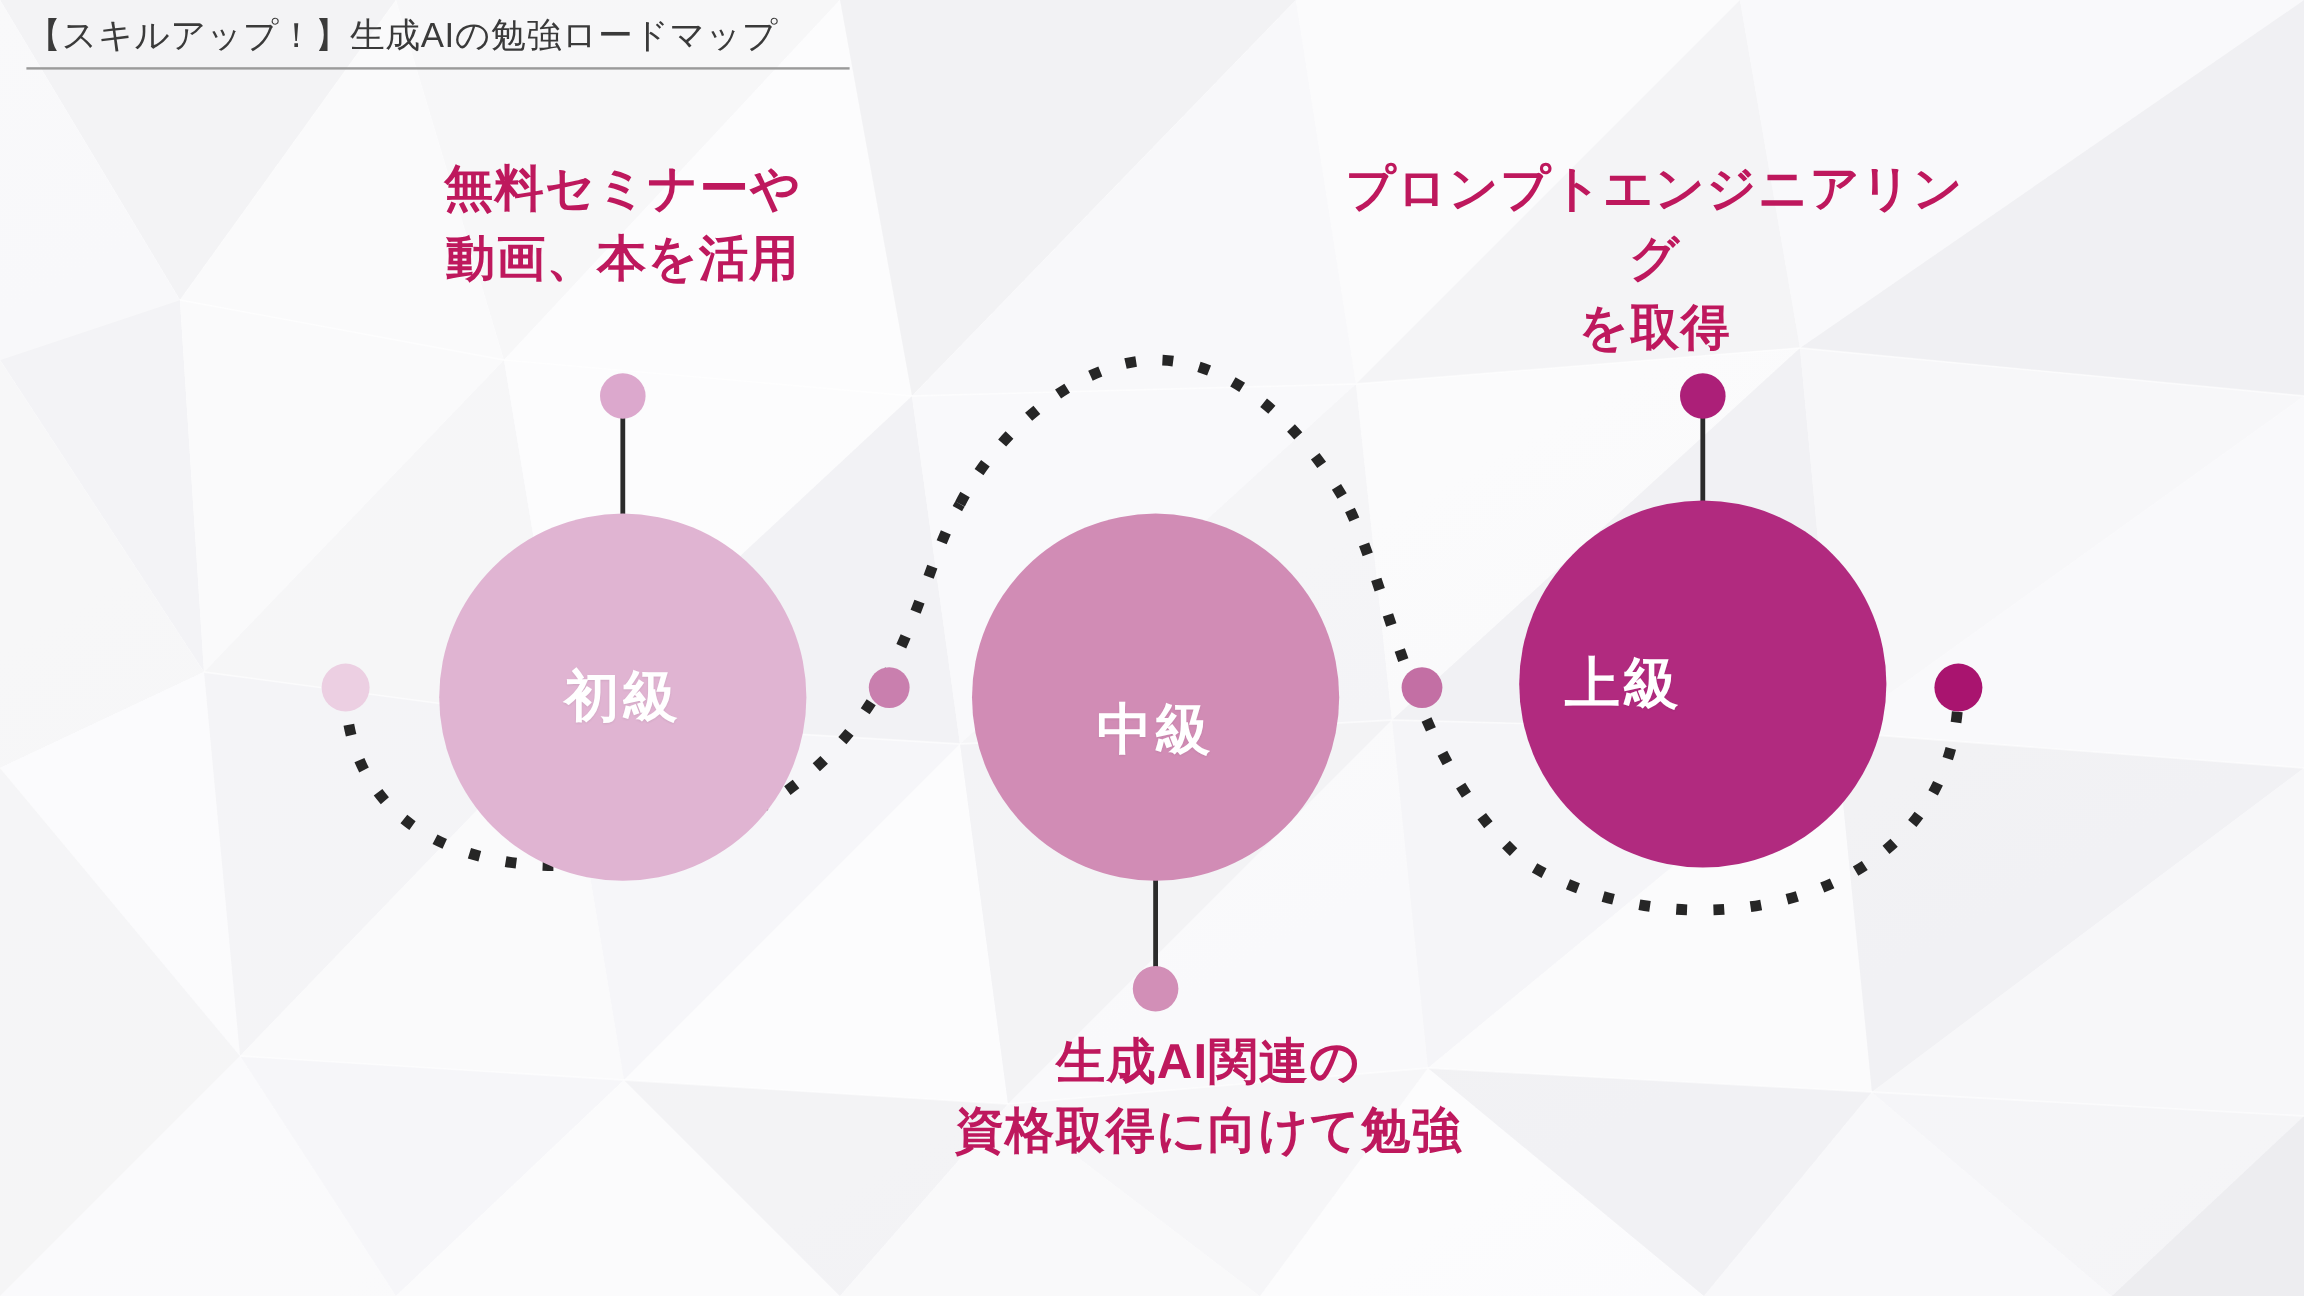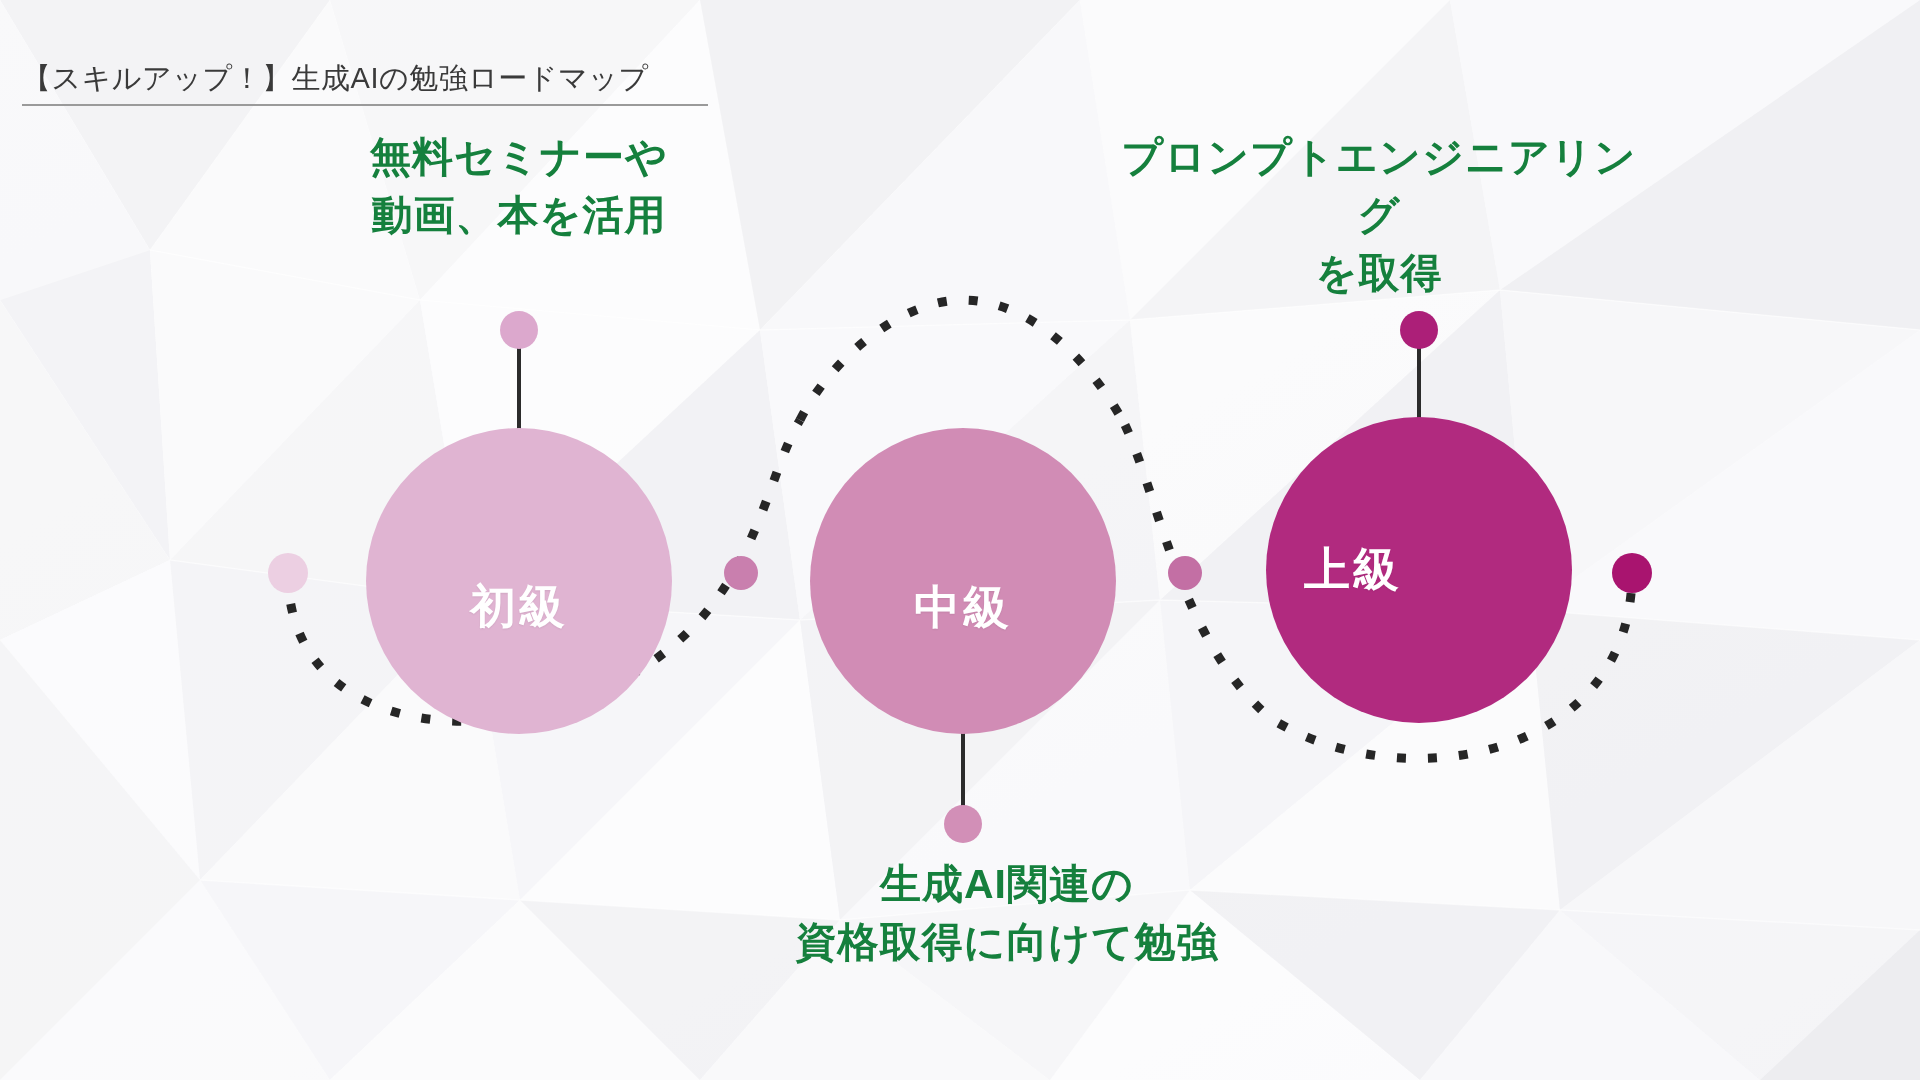--- a/index.html
+++ b/index.html
@@ -25,21 +25,20 @@
     z-index: 0;
   }
 
   
   .title-block {
     position: absolute;
     left: 22px;
     top: 12px;
     z-index: 10;
     width: 720px;
-    margin-top: 48px;
   }
   .title-text {
     font-size: 29px;
     letter-spacing: 0.5px;
     color: #3a3a3a;
     font-weight: 400;
     white-space: nowrap;
     line-height: 1.3;
   }
   .title-rule {
@@ -68,21 +67,21 @@
     letter-spacing: 3px;
     transform: translate(-50%, -50%);
     white-space: nowrap;
     text-shadow: 0 1px 2px rgba(0,0,0,0.07);
   }
 
   
   .note {
     position: absolute;
     z-index: 9;
-    color: #15803d;
+    color: #be185d;
     font-weight: bold;
     font-size: 41px;
     line-height: 1.42;
     letter-spacing: 1px;
     text-align: center;
     white-space: pre-line;
     transform: translateX(-50%);
   }
 
   .note-left   { left: 519px; top: 128px;  }
@@ -191,21 +190,21 @@
     <circle cx="1632" cy="573" r="20" fill="#a9146f"></circle>
   </g>
 
   <g>
     <circle cx="519" cy="330" r="19" fill="#dca8cd"></circle>
     <circle cx="1419" cy="330" r="19" fill="#ac1f78"></circle>
     <circle cx="963" cy="824" r="19" fill="#d28fb7"></circle>
   </g>
 </svg>
 
-<div class="stage-label" style="left:519px;  top:581px;margin-top:26px;">初級</div>
+<div class="stage-label" style="left:519px;  top:581px;">初級</div>
 <div class="stage-label" style="left:963px;  top:608px;">中級</div>
 <div class="stage-label" style="left:1353px; top:570px;">上級</div>
 
 <div class="note note-left">無料セミナーや
 動画、本を活用</div>
 <div class="note note-right">プロンプトエンジニアリング
 を取得</div>
 <div class="note note-bottom">生成AI関連の
 資格取得に向けて勉強</div>
 

